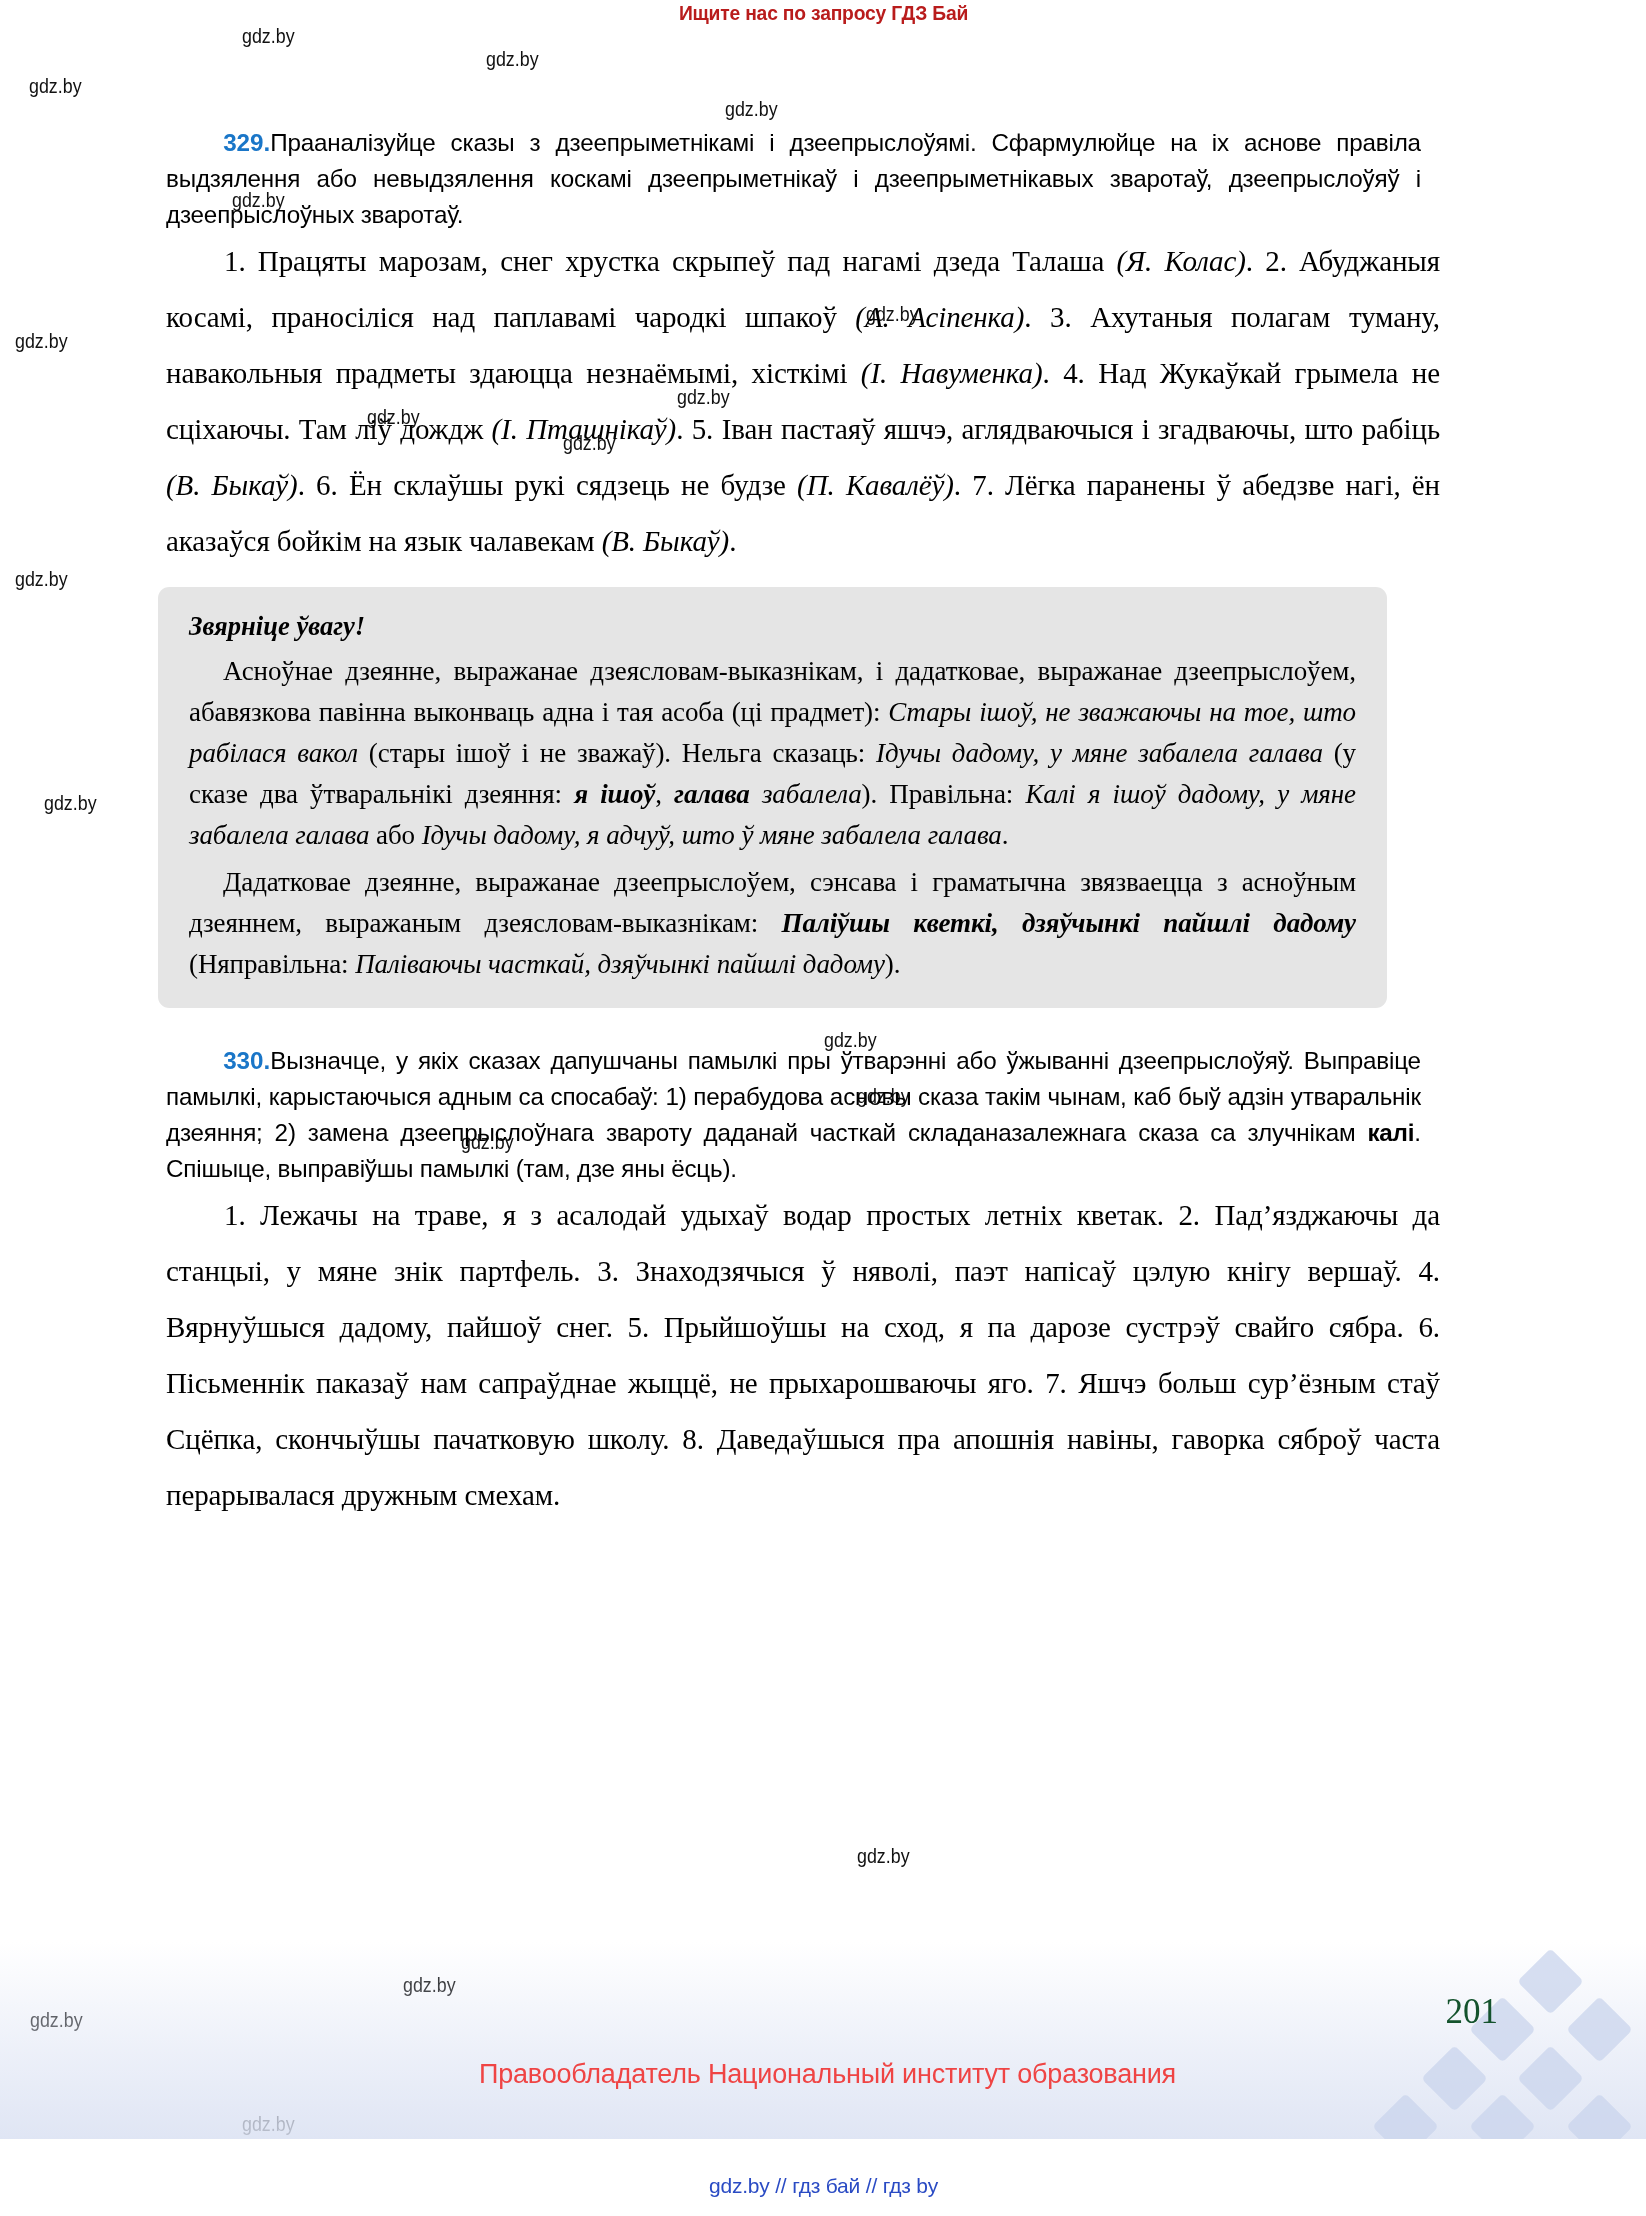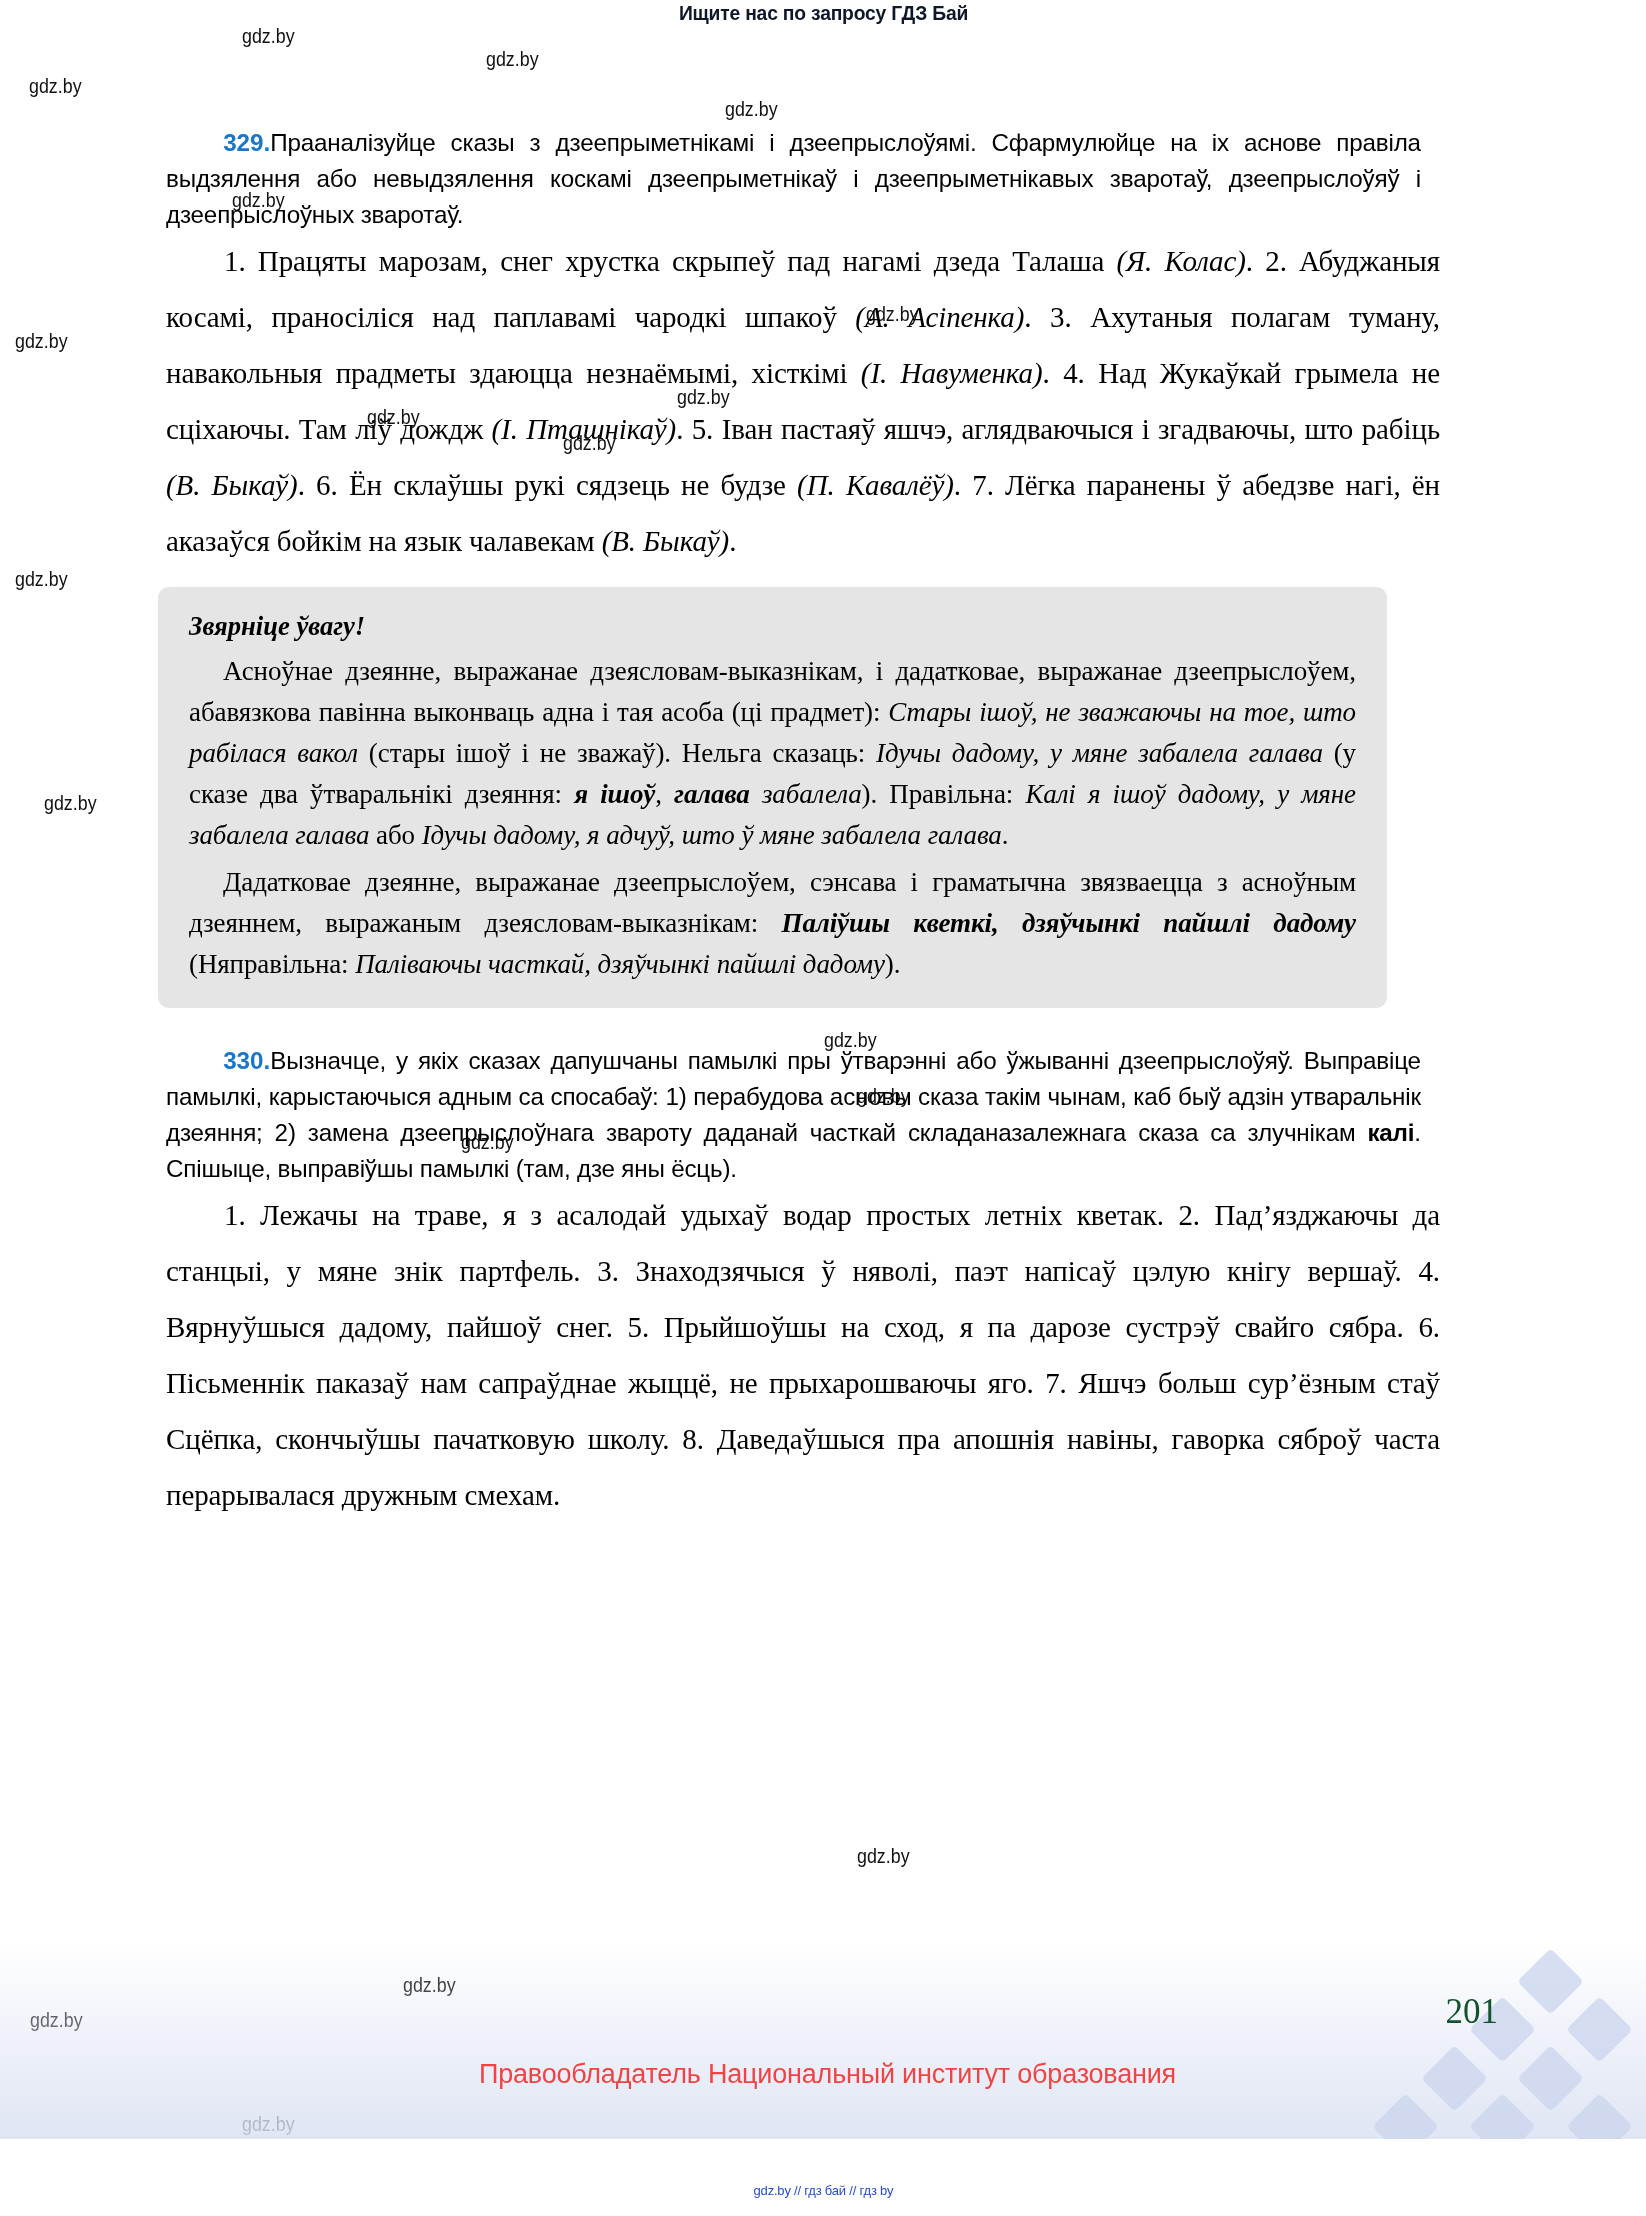--- a/index.html
+++ b/index.html
@@ -19,21 +19,21 @@
   
   .top-banner {
     position: absolute;
     top: 3.2px;
     left: 0;
     width: 100%;
     text-align: center;
     font-family: "Liberation Sans", sans-serif;
     font-size: 19.3px;
     font-weight: bold;
-    color: #0f172a;
+    color: #b91c1c;
     letter-spacing: -0.2px;
   }
 
   
   .wm {
     position: absolute;
     font-family: "Liberation Sans", sans-serif;
     font-size: 21px;
     color: #111;
     white-space: nowrap;
@@ -149,21 +149,21 @@
     box-sizing: border-box;
   }
 
   .bottom-links {
     position: absolute;
     left: 0;
     bottom: 17.7px;
     width: 100%;
     text-align: center;
     font-family: "Liberation Sans", sans-serif;
-    font-size: 13px;
+    font-size: 21px;
     color: #2a4bc4;
     letter-spacing: -0.2px;
   }
 </style>
 </head>
 <body>
 
 <div class="top-banner">Ищите нас по запросу ГДЗ Бай</div>
 
 <div id="watermark-layer">

